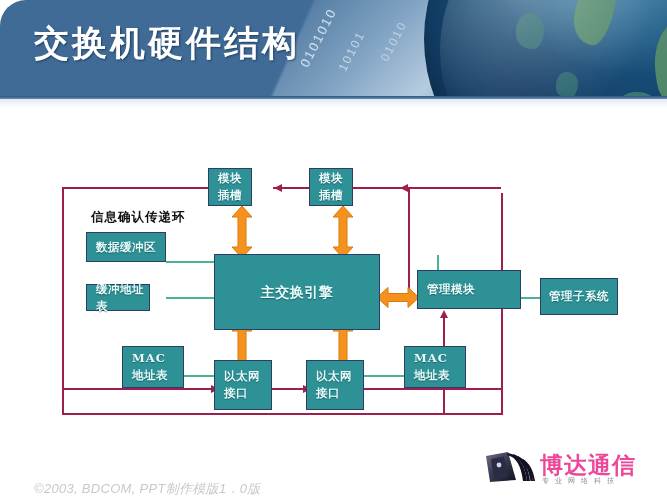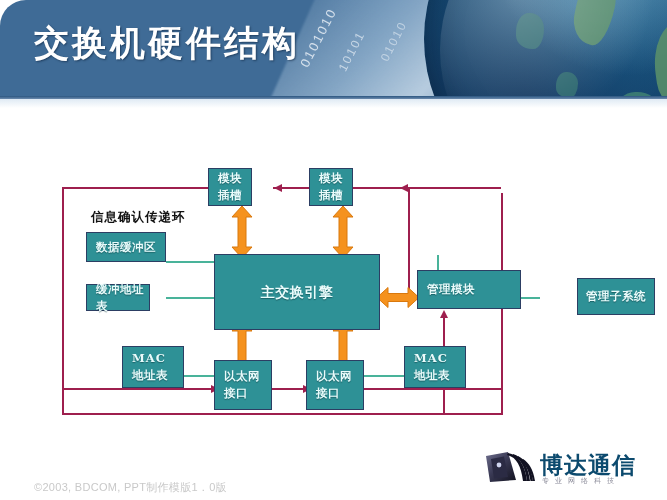--- a/index.html
+++ b/index.html
@@ -99,27 +99,27 @@
   .ah-left{border-top:4.5px solid transparent;border-bottom:4.5px solid transparent;border-right:8px solid #9e1f4e;}
   .ah-right{border-top:4.5px solid transparent;border-bottom:4.5px solid transparent;border-left:8px solid #9e1f4e;}
   .ah-up{border-left:4.5px solid transparent;border-right:4.5px solid transparent;border-bottom:8px solid #9e1f4e;}
 
   
   .oarrow{position:absolute;}
   .oarrow svg{display:block;}
 
   
   #footer-text{
-    position:absolute;left:34px;top:480px;font-size:11px;color:#c9c9c9;
-    font-family:"Liberation Sans",sans-serif;letter-spacing:.3px;white-space:nowrap;
+    position:absolute;left:34px;top:480px;font-size:13px;color:#c9c9c9;
+    font-family:"Liberation Sans",sans-serif;letter-spacing:.3px;white-space:nowrap;font-style:italic;
   }
   #logo{position:absolute;left:484px;top:448px;width:166px;height:44px;}
   #logo-mark{position:absolute;left:0;top:2px;width:52px;height:34px;}
   #logo-text{
-    position:absolute;left:56px;top:2px;font-size:23px;font-weight:bold;color:#0c4a6e;
+    position:absolute;left:56px;top:2px;font-size:23px;font-weight:bold;color:#ec4899;
     font-family:"DejaVu Serif","Liberation Serif",serif;letter-spacing:1px;
     text-shadow:0 1px 0 rgba(255,255,255,.6);
   }
   #logo-tag{
     position:absolute;left:58px;top:28px;font-size:7px;color:#8c8c9a;letter-spacing:6px;
     font-family:"DejaVu Sans","Liberation Sans",sans-serif;
   }
 </style>
 </head>
 <body>
@@ -229,21 +229,21 @@
 
     <div class="box" style="left:214px;top:156px;width:166px;height:76px;font-size:14px;">
       <span class="ln">主交换引擎</span>
     </div>
 
 
     <div class="box left-al" style="left:417px;top:172px;width:104px;height:39px;">
       <span class="ln">管理模块</span>
     </div>
 
-    <div class="box" style="left:540px;top:180px;width:78px;height:37px;margin-left:37px;">
+    <div class="box" style="left:540px;top:180px;width:78px;height:37px;">
       <span class="ln">管理子系统</span>
     </div>
 
     <div class="box left-al mac" style="left:122px;top:248px;width:62px;height:42px;">
       <span class="ln">MAC</span>
       <span class="ln">地址表</span>
     </div>
 
     <div class="box left-al mac" style="left:404px;top:248px;width:62px;height:42px;">
       <span class="ln">MAC</span>

